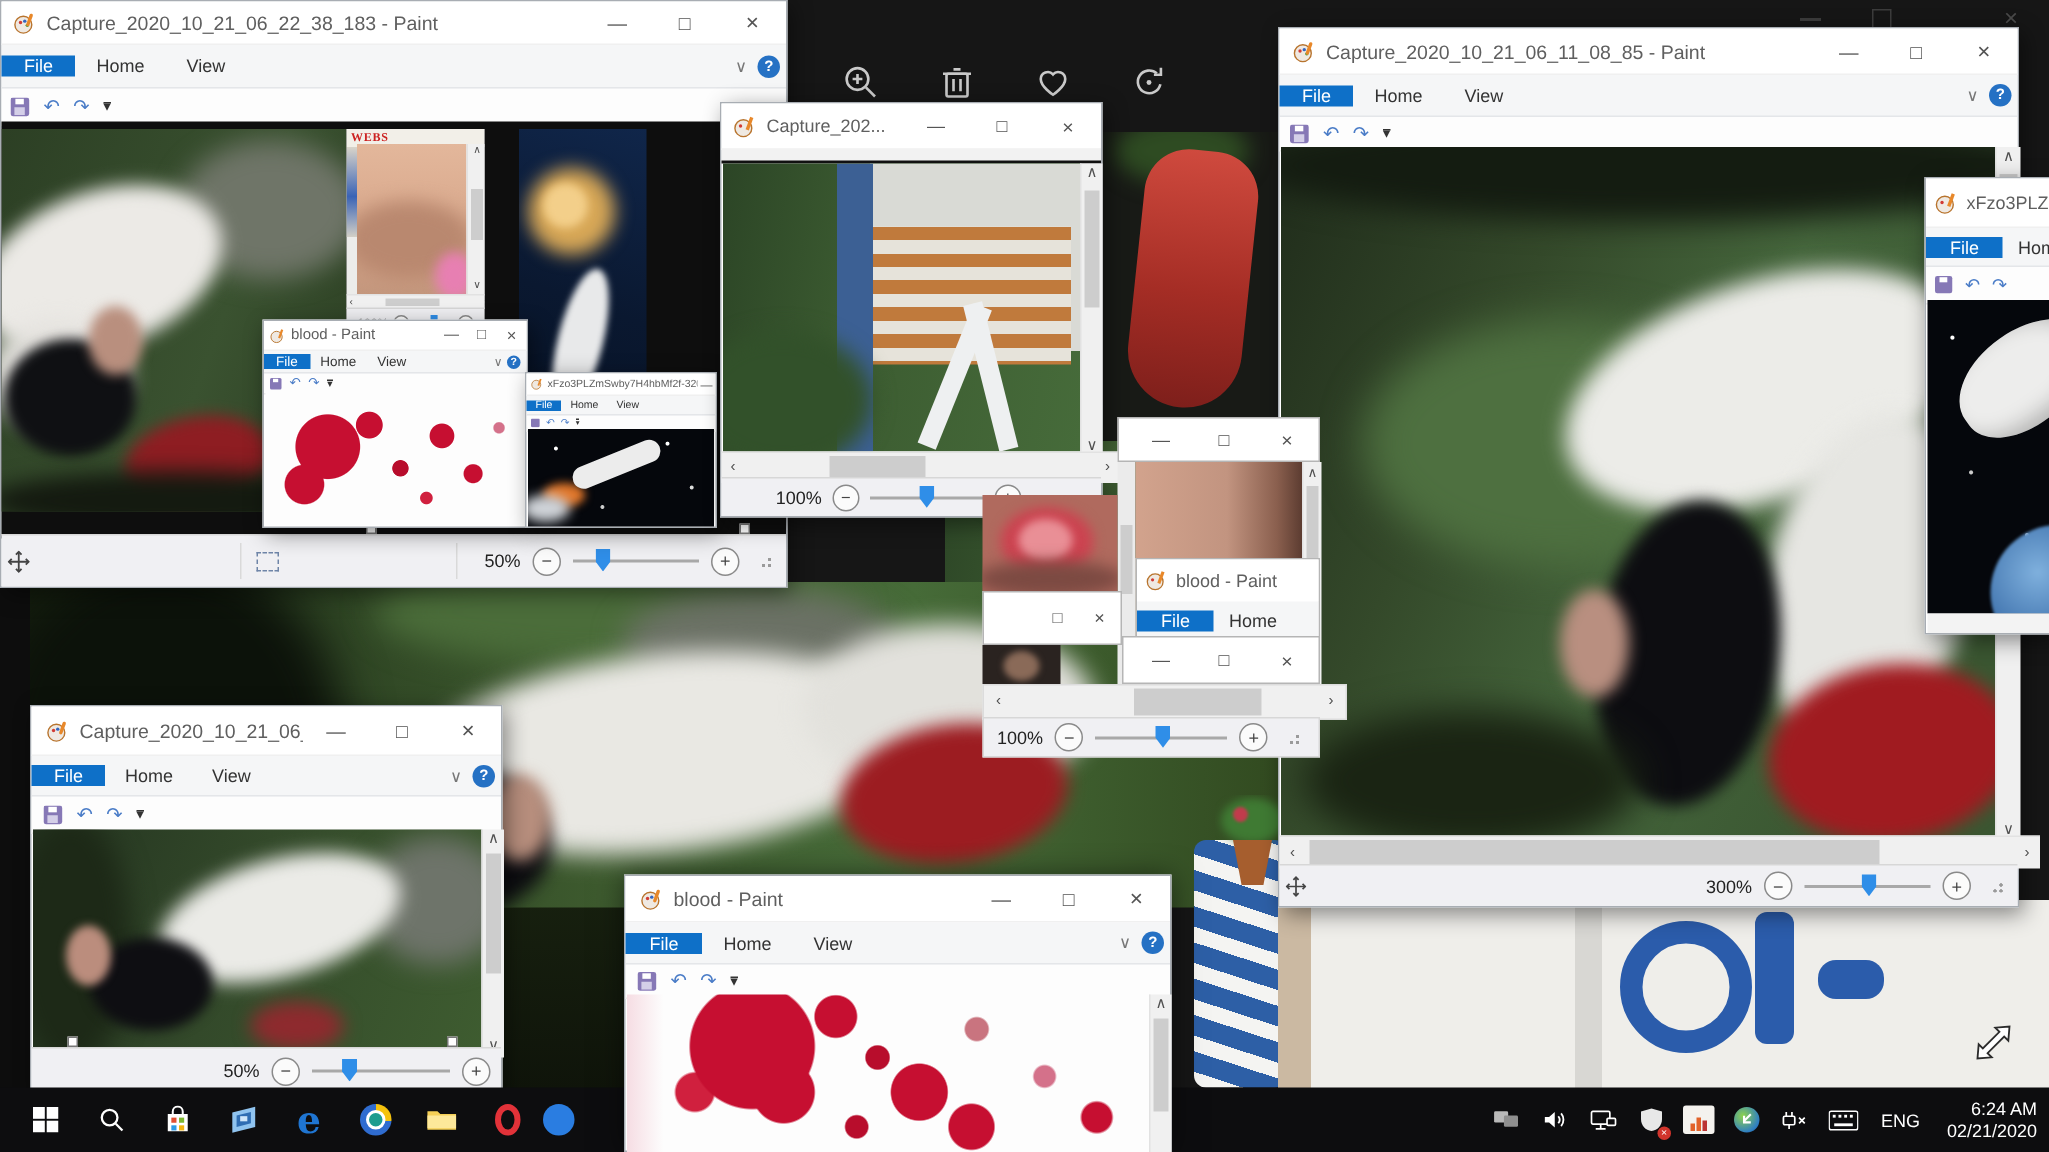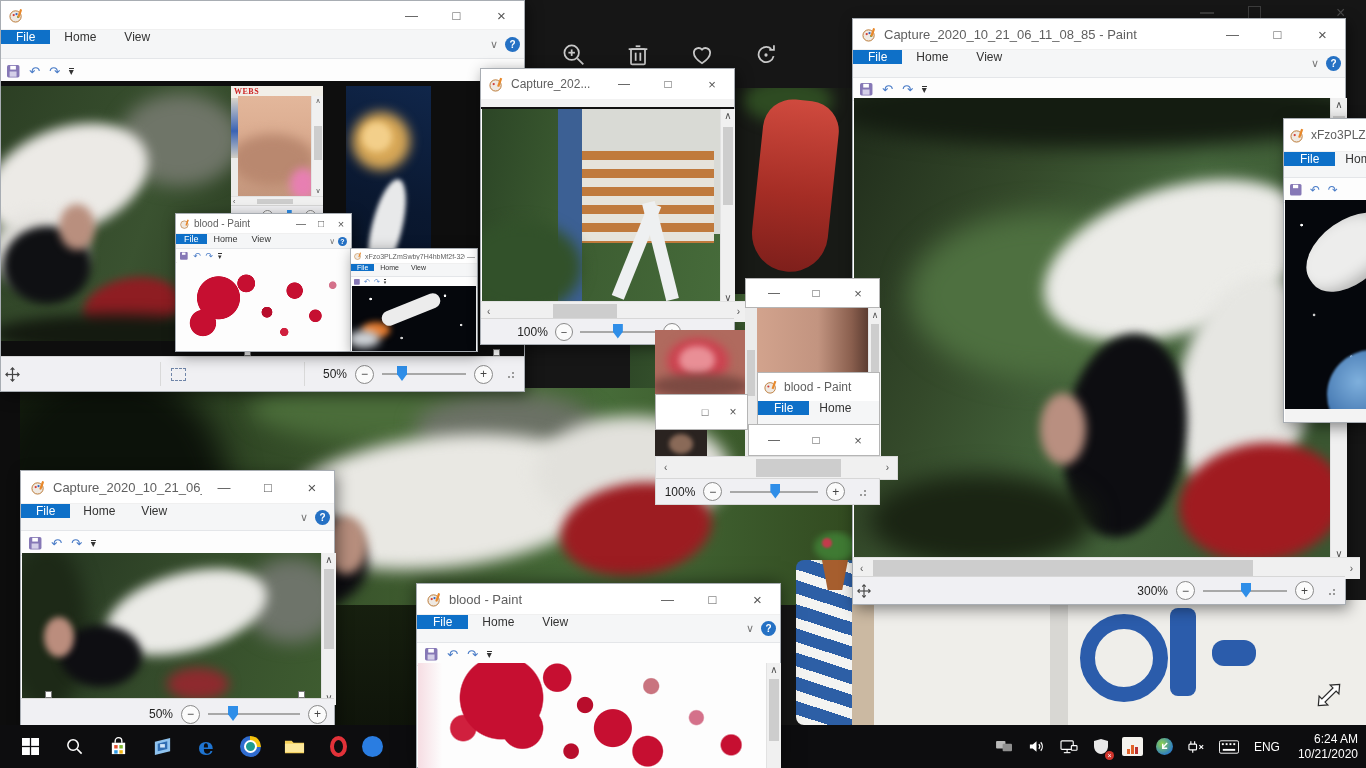--- a/index.html
+++ b/index.html
@@ -7,21 +7,21 @@
     font-family:"Liberation Sans","DejaVu Sans",sans-serif;-webkit-font-smoothing:antialiased;}
   .abs{position:absolute;}
   .ph{position:absolute;overflow:hidden;}
   .b{position:absolute;border-radius:50%;}
   
   .win{position:absolute;background:#fff;border:1px solid #a8adb3;box-shadow:3px 4px 14px rgba(0,0,0,.45);box-sizing:border-box;}
   .tbar{display:flex;align-items:center;background:#fff;border-bottom:1px solid #f0f0f0;}
   .tbar .ttl{color:#5f5f5f;white-space:nowrap;overflow:hidden;flex:1;}
   .cbtns{display:flex;height:100%;margin-left:auto;}
   .cbtn{display:flex;align-items:center;justify-content:center;color:#555;height:100%;}
-  .tabs{display:flex;align-items:flex-start;background:#f5f6f7;border-bottom:1px solid #e4e6e9;position:relative;}
+  .tabs{display:flex;align-items:center;background:#f5f6f7;border-bottom:1px solid #e4e6e9;position:relative;}
   .tab{display:flex;align-items:center;color:#333;}
   .tab.file{background:#0e70c8;color:#fff;}
   .tabr{position:absolute;right:4px;top:0;bottom:0;display:flex;align-items:center;gap:7px;}
   .chev{color:#777;}
   .helpb{background:#2571c4;color:#fff;border-radius:50%;display:flex;align-items:center;justify-content:center;font-weight:bold;}
   .qat{display:flex;align-items:center;background:#fdfdfd;border-bottom:1px solid #ececec;}
   .undo,.redo{color:#4a7cc7;}
   .caret{color:#333;border-top:1.5px solid #333;line-height:5px;}
   .statusbar{position:absolute;left:0;right:0;bottom:0;background:#f0f0f3;border-top:1px solid #d7d7d7;display:flex;align-items:center;color:#333;}
   .sdiv{width:1px;height:70%;background:#d9d9d9;}
@@ -126,20 +126,21 @@
 
   <div class="win" style="left:0;top:0;width:525px;height:392px;z-index:10;">
     <div class="tbar" style="height:28px;padding-left:8px;">
       <svg width="15" height="15" viewBox="0 0 16 16">
           <circle cx="7" cy="9" r="6" fill="#efe9e2" stroke="#b8742e" stroke-width="1"></circle>
           <circle cx="5" cy="7.5" r="1.2" fill="#d23b34"></circle>
           <circle cx="8" cy="6.5" r="1.2" fill="#3465c0"></circle>
           <circle cx="9.8" cy="9.5" r="1.2" fill="#3d9b3d"></circle>
           <rect x="10.2" y="1" width="2.4" height="9.5" rx="1.2" fill="#e8882a" transform="rotate(20 11.4 5.7)"></rect>
         </svg>
+      <span class="ttl t13" style="margin-left:7px;">Capture_2020_10_21_06_22_38_183 - Paint</span>
       <span class="cbtns">
         <span class="cbtn t13" style="width:45px;">—</span>
         <span class="cbtn t13" style="width:45px;">□</span>
         <span class="cbtn" style="width:45px;font-size:15px;">×</span>
       </span>
     </div>
     <div class="tabs" style="height:28px;">
       <span class="tab file t12" style="padding:0 15px;">File</span>
       <span class="tab t12" style="padding:0 14px;">Home</span>
       <span class="tab t12" style="padding:0 14px;">View</span>
@@ -752,21 +753,21 @@
               <rect x="7" y="3" width="2" height="2"></rect>
               <rect x="11" y="3" width="2" height="2"></rect>
               <rect x="15" y="3" width="2" height="2"></rect>
               <rect x="4" y="9" width="13" height="2"></rect>
             </g>
           </svg>
       </span>
       <span class="lang">ENG</span>
       <div class="clock">
         <div>6:24 AM</div>
-        <div>10/21/2020</div>
+        <div>02/21/2020</div>
       </div>
     </div>
   </div>
 
   <svg class="abs" style="left:1310px;top:676px;z-index:40;" width="38" height="38" viewBox="0 0 34 34">
     <g transform="rotate(45 17 17)">
       <path d="M17 3.5 l5.5 6.5 h-3.5 v14 h3.5 l-5.5 6.5 -5.5-6.5 h3.5 v-14 h-3.5 z" fill="#fff" stroke="#2b2b2b" stroke-width="1.1"></path>
     </g>
   </svg>
 

